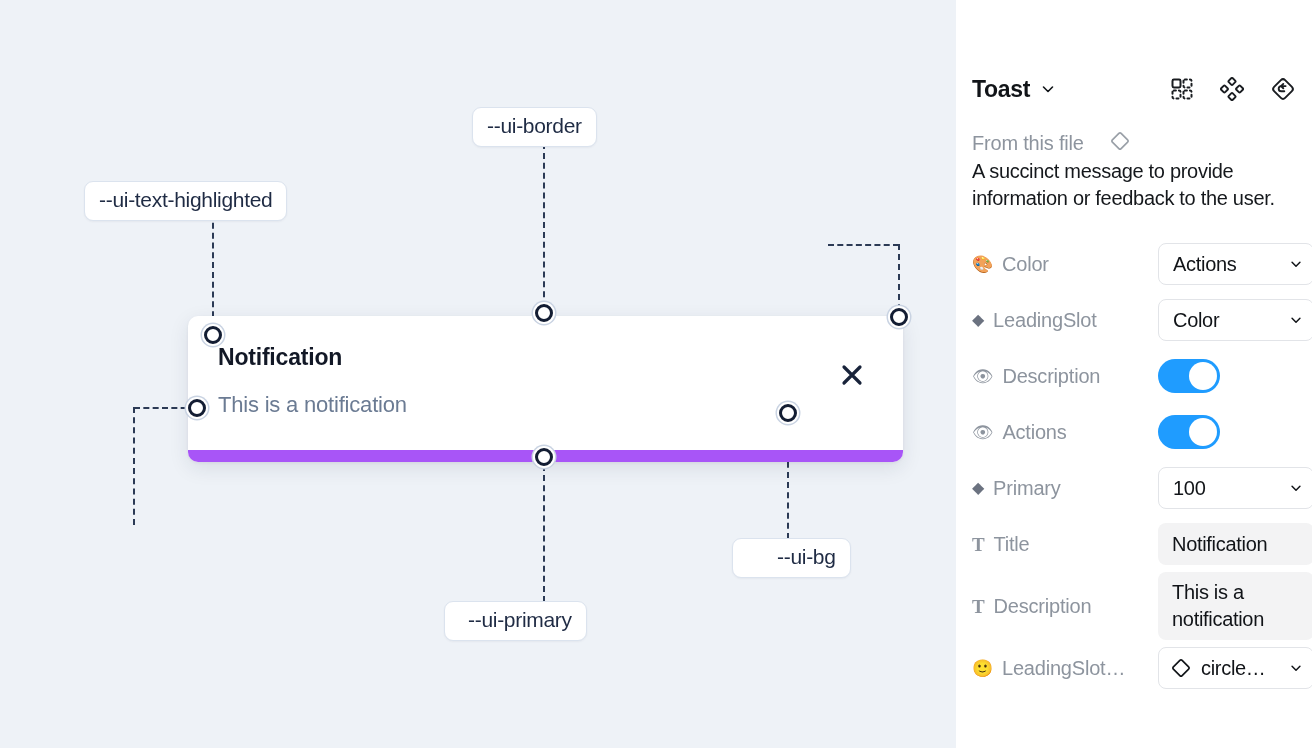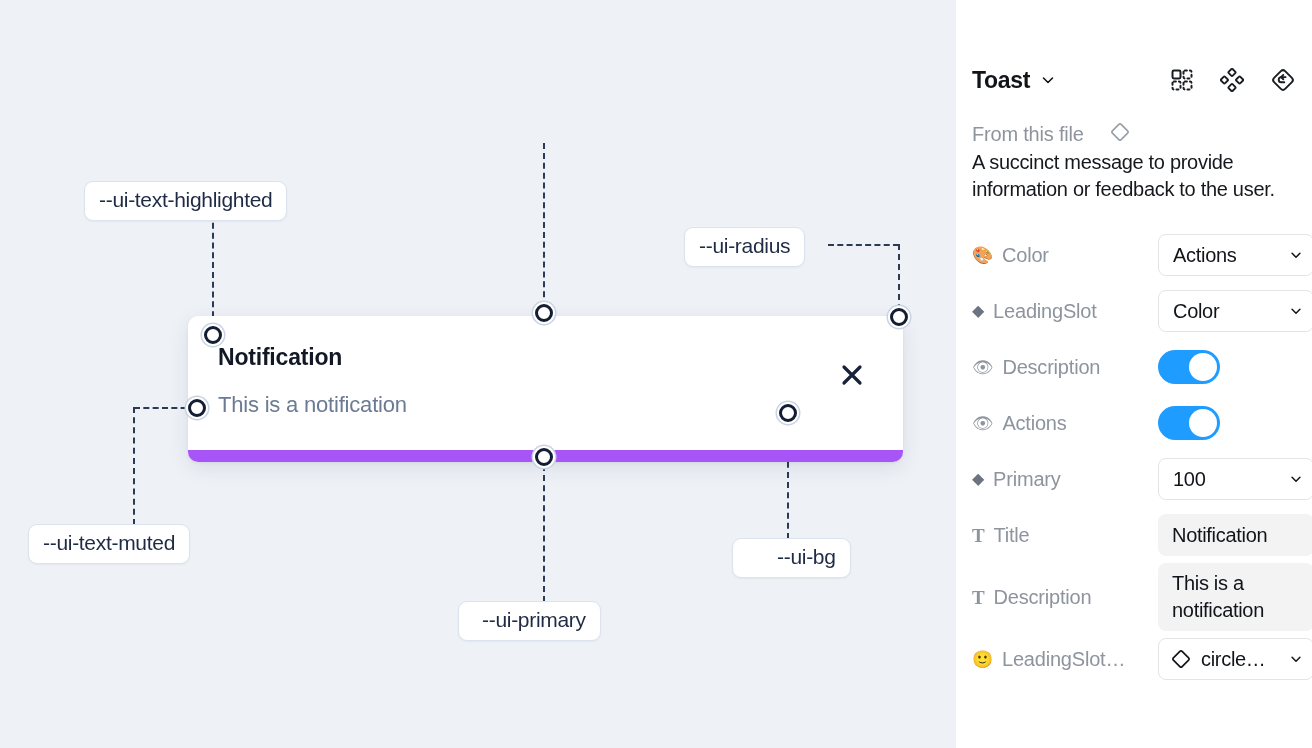--- a/index.html
+++ b/index.html
@@ -86,21 +86,21 @@
     box-shadow: 0 0 0 2px #ffffff, 0 0 0 3.5px #c9d3e2;
     cursor: pointer;
   }
 
   
   .panel {
     position: relative;
     width: 356px; height: 625px;
     background: #ffffff;
     flex: 0 0 356px;
-    padding: 8px 16px;
+    padding: 17px 16px;
   }
   .panel-head {
     display: flex; align-items: center;
     height: 48px; margin-top: 48px;
   }
   .panel-title {
     font-size: 23px; font-weight: 700; color: #111418;
     letter-spacing: -.3px;
   }
   .chev-sm { margin-left: 10px; display: flex; align-items: center; cursor: pointer; }
@@ -208,30 +208,29 @@
       <div class="toast-bar"></div>
     </div>
 
     <div class="dot" style="left:204px; top:326px;"></div>
     <div class="dot" style="left:535px; top:304px;"></div>
     <div class="dot" style="left:890px; top:308px;"></div>
     <div class="dot" style="left:188px; top:399px;"></div>
     <div class="dot" style="left:779px; top:404px;"></div>
     <div class="dot" style="left:535px; top:448px;"></div>
 
+    <div class="pill" style="left:472px; top:107px;">--ui-border</div>
 
     <div class="pill" style="left:84px; top:181px;">--ui-text-highlighted</div>
 
-    <div class="pill" style="left:684px; top:227px;">--ui-radius</div>
-
-    <div class="pill" style="left:28px; top:524px;">--ui-text-muted</div>
+
 
     <div class="pill" style="left:732px; top:538px;padding-left:44px;">--ui-bg</div>
 
-    <div class="pill" style="left:458px; top:601px;padding-left:23px;">--ui-primary</div>
+    <div class="pill" style="left:444px; top:601px;padding-left:23px;">--ui-primary</div>
   </div>
 
   <div class="panel">
 
     <div class="panel-head">
       <span class="panel-title">Toast</span>
       <span class="chev-sm">
         <svg width="16" height="16" viewBox="0 0 16 16" aria-hidden="true">
           <path d="M3.5 6 L8 10.5 L12.5 6" fill="none" stroke="#111418" stroke-width="1.6" stroke-linecap="round" stroke-linejoin="round"></path>
         </svg>

